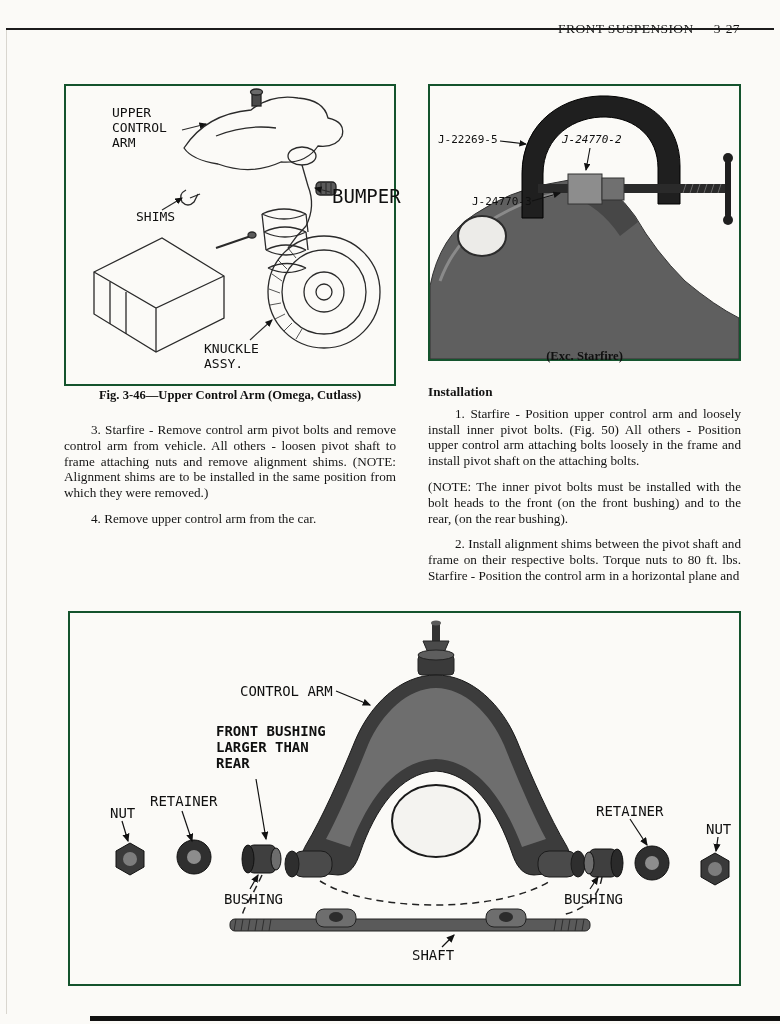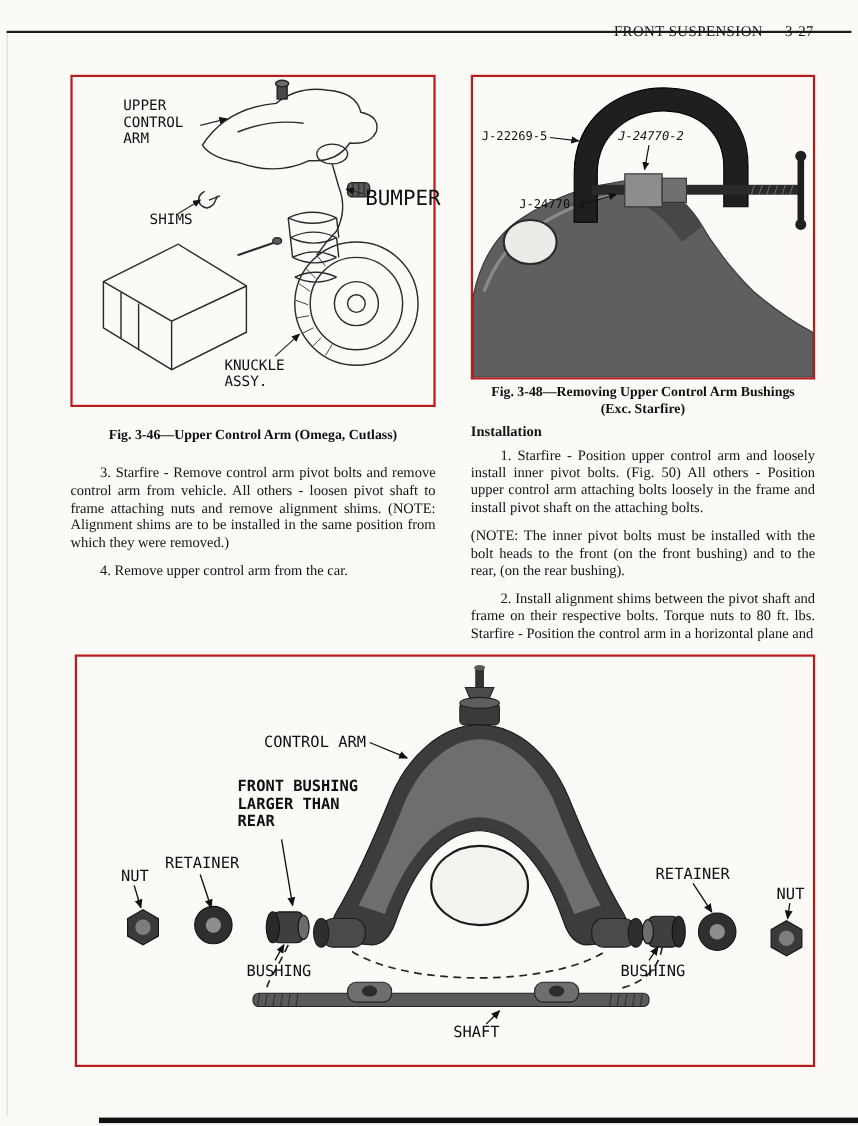--- a/index.html
+++ b/index.html
@@ -9,21 +9,21 @@
     background:#fbfaf7; overflow:hidden;
     font-family:"Liberation Serif", serif; color:#141414;
   }
   .header {
     position:absolute; top:21px; right:40px;
     font-weight:normal; font-size:13.5px; letter-spacing:.4px;
   }
   .header .pgnum { margin-left:20px; }
   .top-rule { position:absolute; top:28px; left:6px; width:768px; height:2px; background:#1c1c1c; }
   .left-edge { position:absolute; left:6px; top:30px; width:1px; height:984px; background:#d9d6cf; }
-  .figbox { position:absolute; border:2px solid #b91c1c; background:#fbfaf7; }
+  .figbox { position:absolute; border:2px solid #14532d; background:#fbfaf7;margin-top:16px; }
   .fig46 { left:64px; top:68px; width:332px; height:302px; }
   .fig48 { left:428px; top:68px; width:313px; height:277px; }
   .fig47 { left:68px; top:595px; width:673px; height:375px; }
   .figbox svg { position:absolute; left:0; top:0; }
   .figlabel {
     position:absolute; font-family:"DejaVu Sans Mono", monospace;
     line-height:1.15; color:#101010; white-space:normal;
   }
   .caption {
     position:absolute; font-weight:bold; font-size:12.6px;
@@ -144,21 +144,20 @@
         <path d="M70 55 L96 58" marker-end="url(#m48)"></path>
         <path d="M160 62 L156 84" marker-end="url(#m48)"></path>
         <path d="M102 115 L130 107" marker-end="url(#m48)"></path>
       </g>
     </svg>
     <div class="figlabel" style="left:8px;top:48px;font-size:11px;">J-22269-5</div>
     <div class="figlabel" style="left:132px;top:48px;font-size:11px;font-style:italic;">J-24770-2</div>
     <div class="figlabel" style="left:42px;top:110px;font-size:11px;">J-24770-3</div>
   </div>
   <div class="caption" style="left:428px;top:349px;width:313px;">
-    <div>Fig. 3-48—Removing Upper Control Arm Bushings</div>
     <div>(Exc. Starfire)</div>
   </div>
 
   <div class="bodytext" style="left:428px;top:384px;width:313px;">
     <p class="heading">Installation</p>
     <p class="para indent">1. Starfire - Position upper control arm and loosely install inner pivot bolts. (Fig. 50) All others - Position upper control arm attaching bolts loosely in the frame and install pivot shaft on the attaching bolts.</p>
     <p class="para">(NOTE: The inner pivot bolts must be installed with the bolt heads to the front (on the front bushing) and to the rear, (on the rear bushing).</p>
     <p class="para indent">2. Install alignment shims between the pivot shaft and frame on their respective bolts. Torque nuts to 80 ft. lbs. Starfire - Position the control arm in a horizontal plane and</p>
   </div>
 

